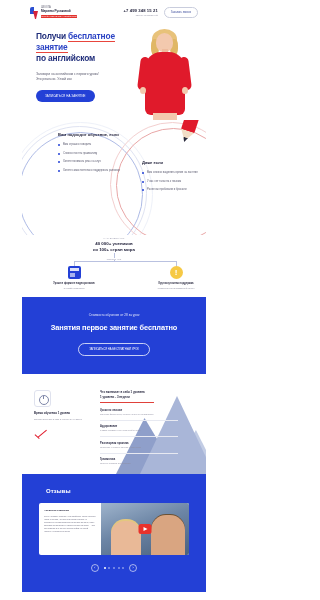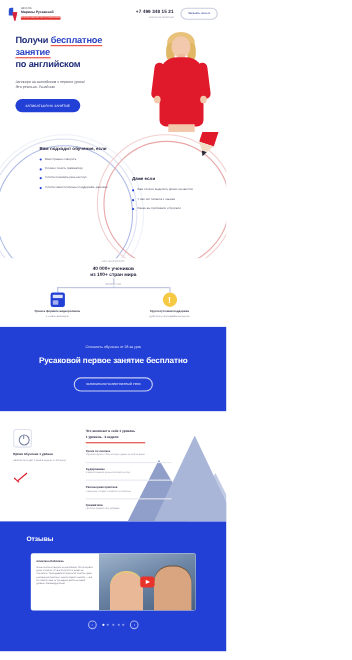--- a/index.html
+++ b/index.html
@@ -4,21 +4,21 @@
 <style>
   * { margin:0; padding:0; box-sizing:border-box; }
   html,body { width:206px; height:600px; }
   body {
     font-family:"Liberation Sans", sans-serif;
     background:#ffffff;
     color:#1b1b2f;
     overflow:hidden;
     position:relative;
   }
-  .page { width:206px; height:600px; position:relative; overflow:hidden; background:#fff; }
+  .page { width:206px; height:600px; position:relative; overflow:hidden; background:#fff;padding-left:22px; }
 
   
   .header { height:25px; display:flex; align-items:center; justify-content:space-between;
             padding:0 8px; background:#fff; position:relative; z-index:40; }
   .logo { display:flex; align-items:flex-start; gap:2px; }
   .logo-mark { width:9px; height:12px; position:relative; flex:none; margin-top:1px; }
   .logo-mark .lm-b { position:absolute; left:0; top:0; width:4px; height:7px; background:#2b4fd1; border-radius:2px 0 0 0; }
   .logo-mark .lm-r { position:absolute; left:3px; top:4px; width:5px; height:8px; background:#d6233a;
                      clip-path:polygon(0 0,100% 0,60% 100%,40% 100%); }
   .logo-txt { display:flex; flex-direction:column; gap:1px; }
@@ -267,21 +267,21 @@
     </div>
     <div class="node node-r">
       <div class="node-icon ni-yellow"></div>
       <div class="node-title">Круглосуточная поддержка</div>
       <div class="node-desc">кураторов и преподавателей школы</div>
     </div>
   </div>
 
   <div class="cta">
     <div class="cta-kicker">Стоимость обучения от 28 за урок</div>
-    <div class="cta-title">Русаковой первое занятие бесплатно</div>
+    <div class="cta-title">Занятия первое занятие бесплатно</div>
     <div class="btn-ghost">ЗАПИСАТЬСЯ НА БЕСПЛАТНЫЙ УРОК</div>
   </div>
 
   <div class="levels">
     <div class="mountain">
       <div class="mt-2"></div>
         <div class="mt-3"></div>
         <div class="mt-1"></div>
     </div>
     <div class="lv-left">

